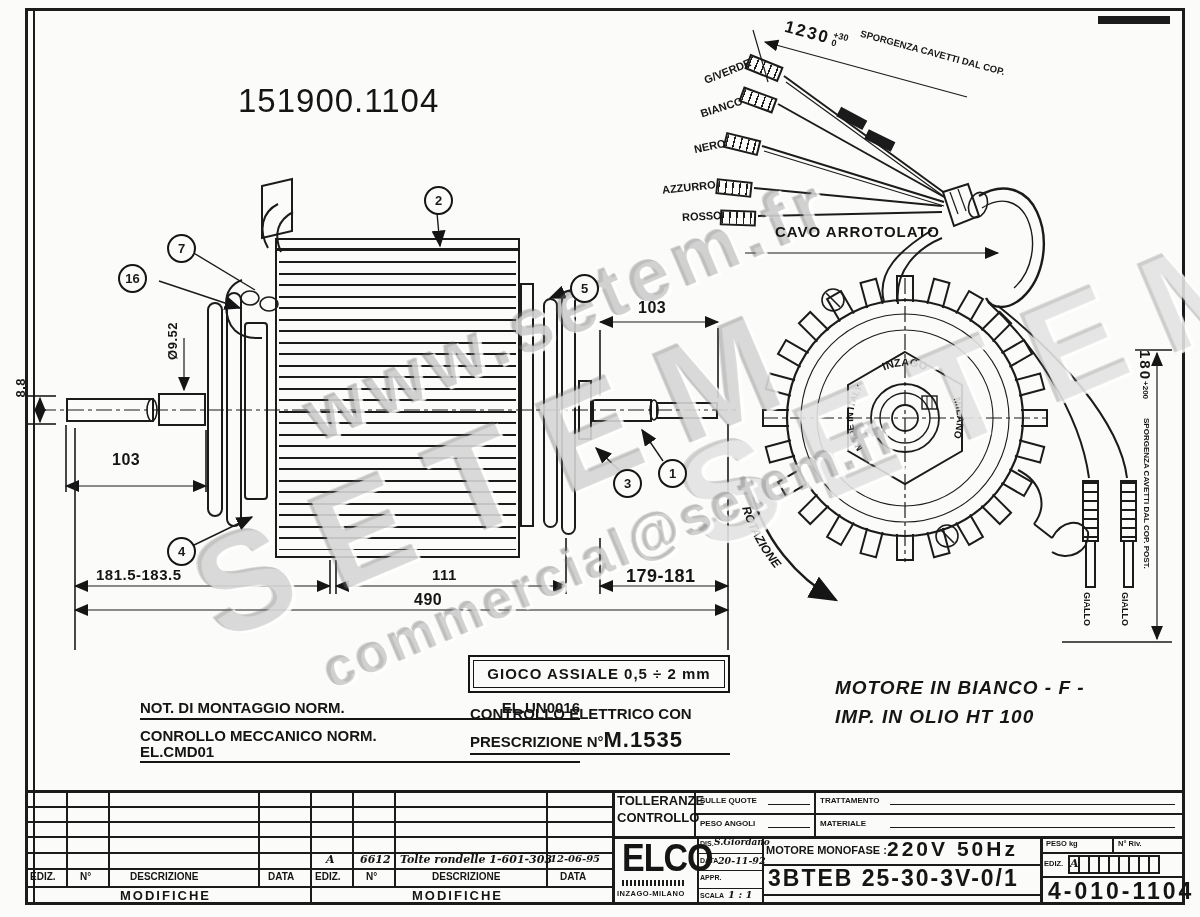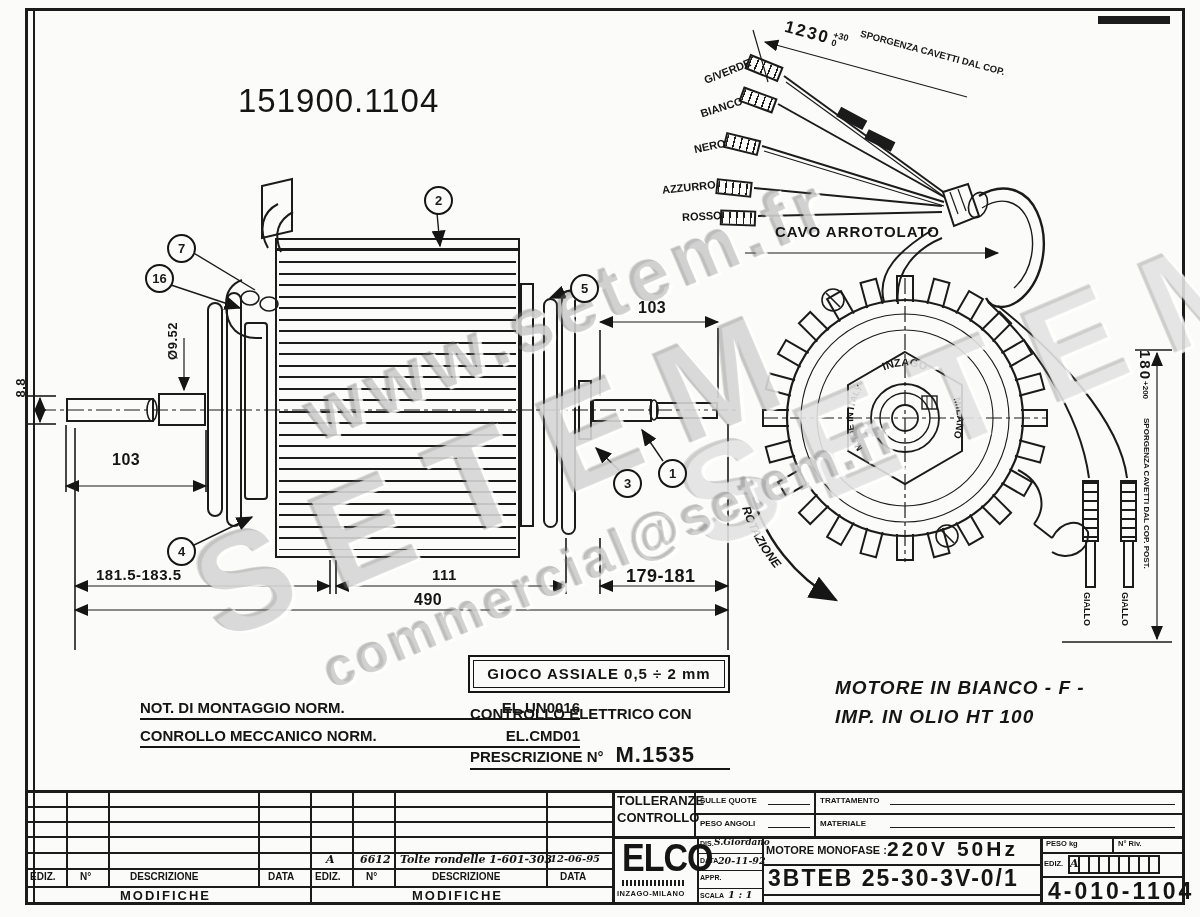--- a/index.html
+++ b/index.html
@@ -224,21 +224,21 @@
     <g fill="#151515" font-family="Liberation Sans, sans-serif" font-weight="bold">
       <text font-size="11"><textPath href="#npT" startOffset="50%" text-anchor="middle">INZAGO</textPath></text>
       <text font-size="10"><textPath href="#npR" startOffset="50%" text-anchor="middle">MILANO</textPath></text>
       <text font-size="9"><textPath href="#npL" startOffset="50%" text-anchor="middle">MADE IN ITALY</textPath></text>
       <text font-size="12" font-style="italic"><textPath href="#rotp" startOffset="8">ROTAZIONE</textPath></text>
     </g>
   </svg>
 
   <div class="callout" style="left:424px;top:186px;">2</div>
   <div class="callout" style="left:167px;top:234px;">7</div>
-  <div class="callout" style="left:145px;top:264px;">16</div>
+  <div class="callout" style="left:118px;top:264px;">16</div>
   <div class="callout" style="left:570px;top:274px;">5</div>
   <div class="callout" style="left:613px;top:469px;">3</div>
   <div class="callout" style="left:658px;top:459px;">1</div>
   <div class="callout" style="left:167px;top:537px;">4</div>
 
   <div class="lbl dim lab vup" style="left:14px;top:378px;font-size:13px;">8.8</div>
   <div class="lbl dim lab vup" style="left:166px;top:322px;font-size:13px;">Ø9.52</div>
   <div class="lbl dim lab" style="left:112px;top:452px;font-size:16px;">103</div>
   <div class="lbl dim lab" style="left:638px;top:300px;font-size:16px;">103</div>
   <div class="lbl dim lab" style="left:96px;top:567px;font-size:15px;">181.5-183.5</div>
@@ -270,29 +270,29 @@
     <div style="border:1.5px solid #151515;height:100%;display:flex;align-items:center;justify-content:center;box-sizing:border-box;">
       <span class="lbl" style="position:static;font-size:15px;letter-spacing:1px;">GIOCO ASSIALE  0,5 ÷ 2 mm</span>
     </div>
   </div>
 
   <div class="abs lab" style="left:140px;top:700px;width:440px;">
     <div class="underdiv" style="display:flex;justify-content:space-between;margin-bottom:8px;border-bottom-width:2.5px;">
       <span class="lbl" style="position:static;font-size:15px;">NOT. DI MONTAGGIO NORM.</span>
       <span class="lbl" style="position:static;font-size:15px;">EL.UN0016</span>
     </div>
-    <div class="underdiv" style="display:flex;justify-content:space-between;border-bottom-width:2.5px;">
+    <div class="underdiv" style="display:flex;justify-content:space-between;border-bottom-width:2.5px;flex-direction:column;">
       <span class="lbl" style="position:static;font-size:15px;">CONROLLO MECCANICO NORM.</span>
       <span class="lbl" style="position:static;font-size:15px;">EL.CMD01</span>
     </div>
   </div>
 
   <div class="abs lab" style="left:470px;top:706px;width:260px;">
     <div class="lbl" style="position:static;font-size:15px;">CONTROLLO ELETTRICO CON</div>
-    <div class="underdiv" style="margin-top:21px;border-bottom-width:2.5px;display:flex;align-items:baseline;gap:12px;">
+    <div class="underdiv" style="margin-top:6px;border-bottom-width:2.5px;display:flex;align-items:baseline;">
       <span class="lbl" style="position:static;font-size:15px;">PRESCRIZIONE N°</span>
       <span class="lbl" style="position:static;font-size:22px;letter-spacing:1px;">M.1535</span>
     </div>
   </div>
 
   <div class="abs lab" style="left:835px;top:678px;font-style:italic;">
     <div class="lbl" style="position:static;font-size:19px;letter-spacing:1px;">MOTORE IN BIANCO - F -</div>
     <div class="lbl" style="position:static;font-size:19px;letter-spacing:1px;margin-top:9px;">IMP. IN OLIO HT 100</div>
   </div>
 

